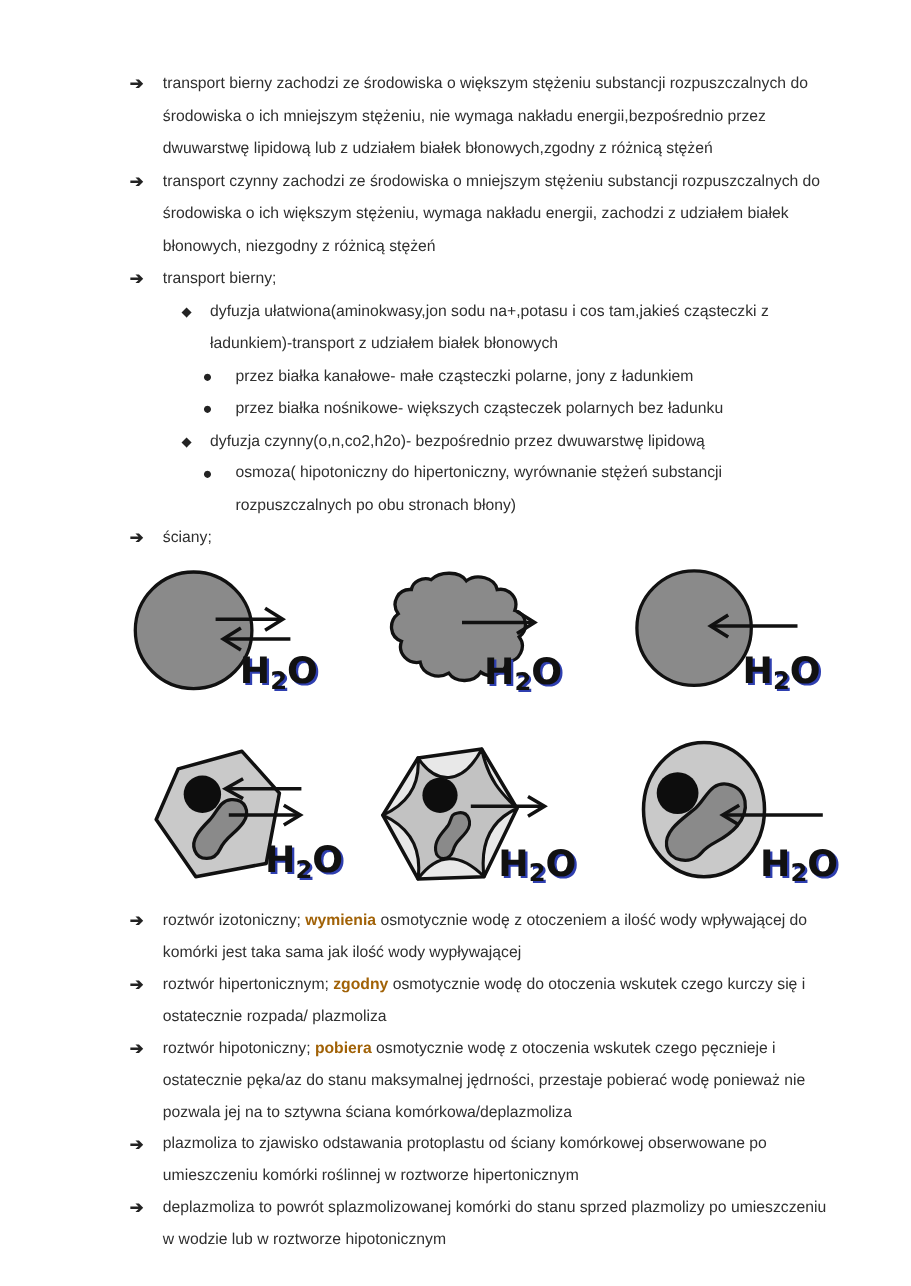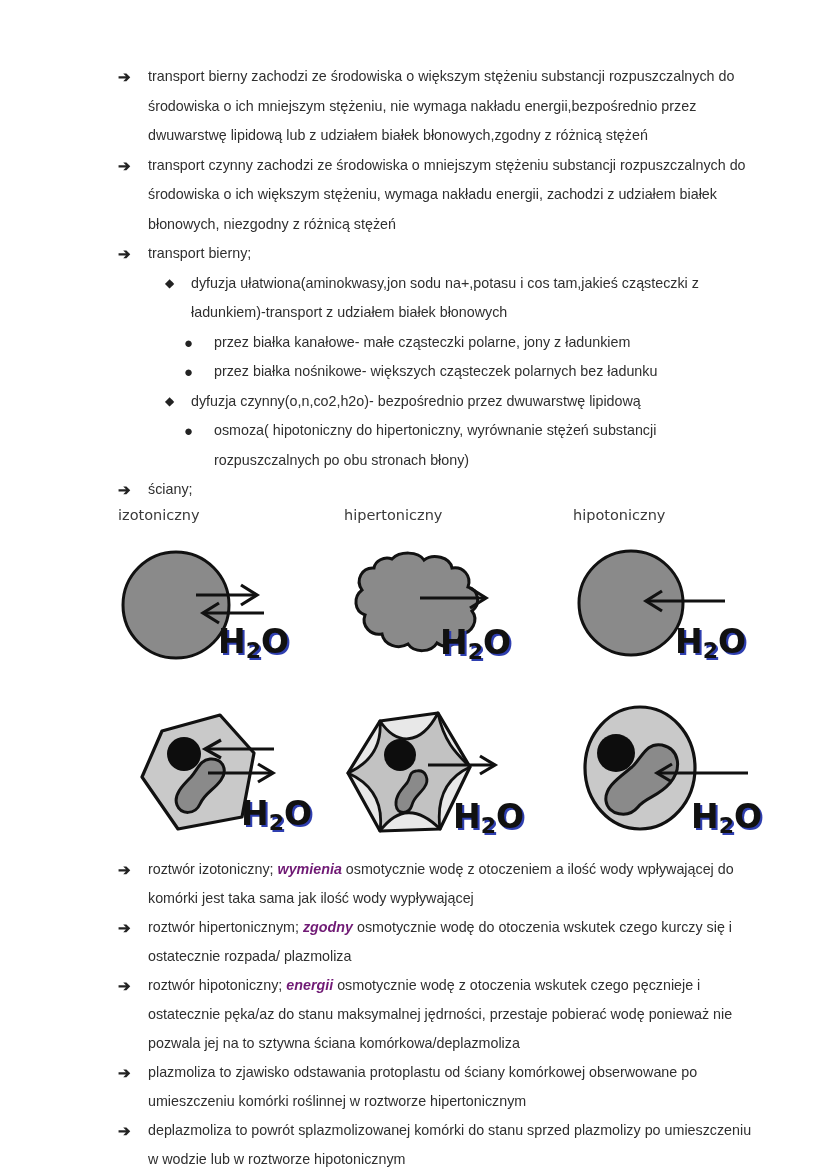--- a/index.html
+++ b/index.html
@@ -55,21 +55,21 @@
   li.item .txt { display: block; }
 
   ul.lvl2 { margin-left: 47px; }
   ul.lvl2 > li.item { padding-left: 26px; }
   ul.lvl2 > li.item > .bullet { font-size: 12px; }
 
   ul.lvl3 { margin-left: 66px; }
   ul.lvl3 > li.item { padding-left: 30px; }
   ul.lvl3 > li.item > .bullet { font-size: 15px; line-height: 29px; }
 
-  b.em { font-weight: 700; color: #701a75; font-style: italic; }
+  b.em { font-weight: 700; color: #a16207; }
 
   
   .sol-labels {
     position: relative;
     height: 30px;
     margin-top: 2px;
   }
   .sol-labels .lab {
     position: absolute;
     top: 0;
@@ -150,25 +150,20 @@
       </li>
     </ul>
 
     <ul class="lvl1">
       <li class="item arrow">
         <span class="bullet">➔</span>
         <span class="txt"> ściany;</span>
       </li>
     </ul>
 
-    <div class="sol-labels">
-      <span class="lab lab-iso">izotoniczny</span>
-      <span class="lab lab-hyper">hipertoniczny</span>
-      <span class="lab lab-hypo">hipotoniczny</span>
-    </div>
 
     <div class="fig-row fig-row-1">
 
       <div class="fig" style="left:-2px;">
         <svg width="210" height="126" viewBox="0 0 210 126" xmlns="http://www.w3.org/2000/svg">
           <circle cx="60" cy="56" r="53" fill="#8a8a8a" stroke="#111111" stroke-width="3"></circle>
           <g stroke="#111111" stroke-width="3.2" fill="none">
             <line x1="80" y1="46" x2="140" y2="46"></line>
             <polyline points="125,36 141,46 125,56" stroke-linejoin="miter"></polyline>
             <line x1="88" y1="64" x2="148" y2="64"></line>
@@ -278,21 +273,21 @@
       <li class="item arrow">
         <span class="bullet">➔</span>
         <span class="txt"><span>roztwór izotoniczny; </span><b class="em">wymienia</b><span> osmotycznie wodę  z otoczeniem a ilość wody wpływającej do komórki jest taka sama jak ilość wody wypływającej</span></span>
       </li>
       <li class="item arrow">
         <span class="bullet">➔</span>
         <span class="txt"><span> roztwór hipertonicznym; </span><b class="em">zgodny</b><span> osmotycznie wodę do otoczenia wskutek czego kurczy się i ostatecznie rozpada/ plazmoliza</span></span>
       </li>
       <li class="item arrow">
         <span class="bullet">➔</span>
-        <span class="txt"><span>roztwór hipotoniczny; </span><b class="em">energii</b><span> osmotycznie wodę z otoczenia wskutek czego pęcznieje i ostatecznie pęka/az do stanu maksymalnej jędrności, przestaje pobierać wodę ponieważ nie pozwala jej na to sztywna ściana komórkowa/deplazmoliza</span></span>
+        <span class="txt"><span>roztwór hipotoniczny; </span><b class="em">pobiera</b><span> osmotycznie wodę z otoczenia wskutek czego pęcznieje i ostatecznie pęka/az do stanu maksymalnej jędrności, przestaje pobierać wodę ponieważ nie pozwala jej na to sztywna ściana komórkowa/deplazmoliza</span></span>
       </li>
       <li class="item arrow">
         <span class="bullet">➔</span>
         <span class="txt">plazmoliza to zjawisko odstawania  protoplastu od ściany komórkowej obserwowane po umieszczeniu komórki roślinnej w roztworze hipertonicznym</span>
       </li>
       <li class="item arrow">
         <span class="bullet">➔</span>
         <span class="txt"> deplazmoliza  to powrót splazmolizowanej komórki do stanu sprzed plazmolizy po umieszczeniu w wodzie lub w roztworze hipotonicznym</span>
       </li>
 

